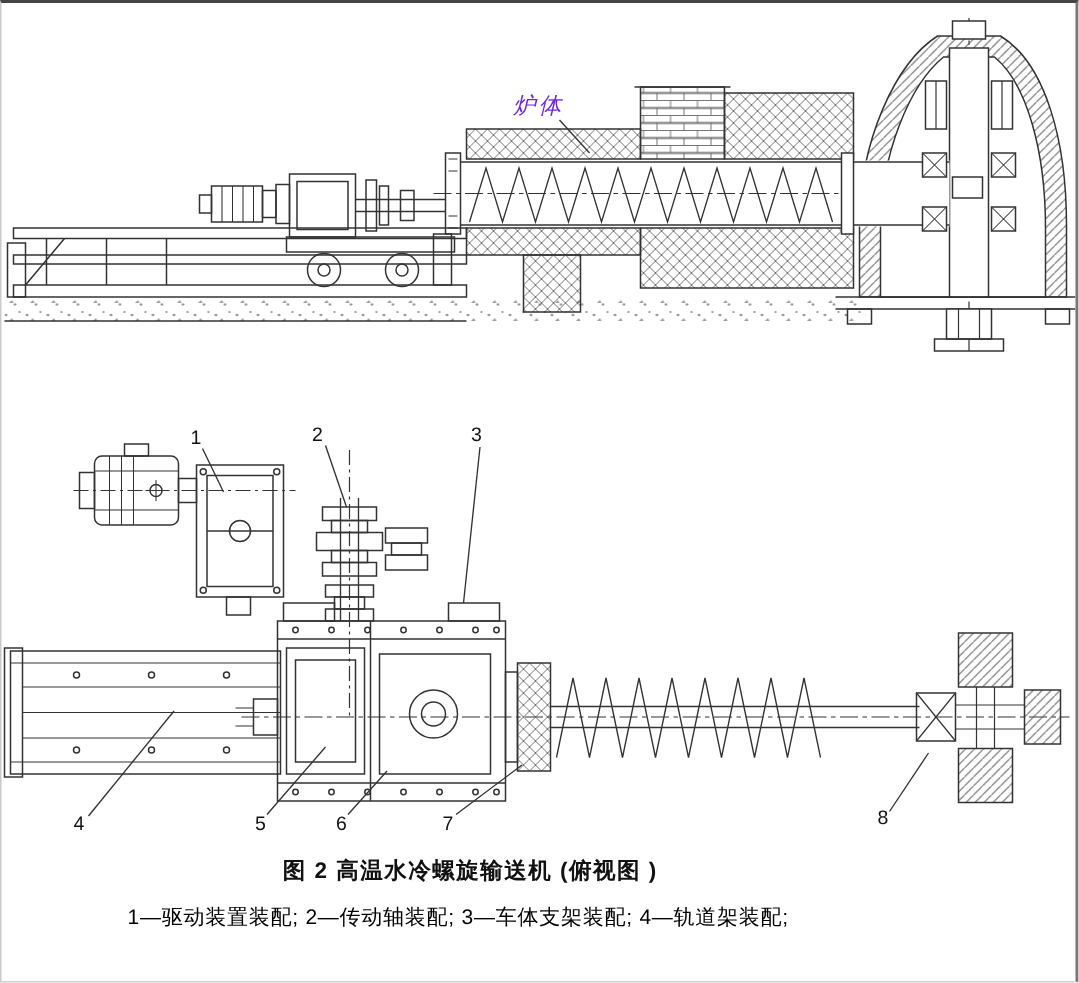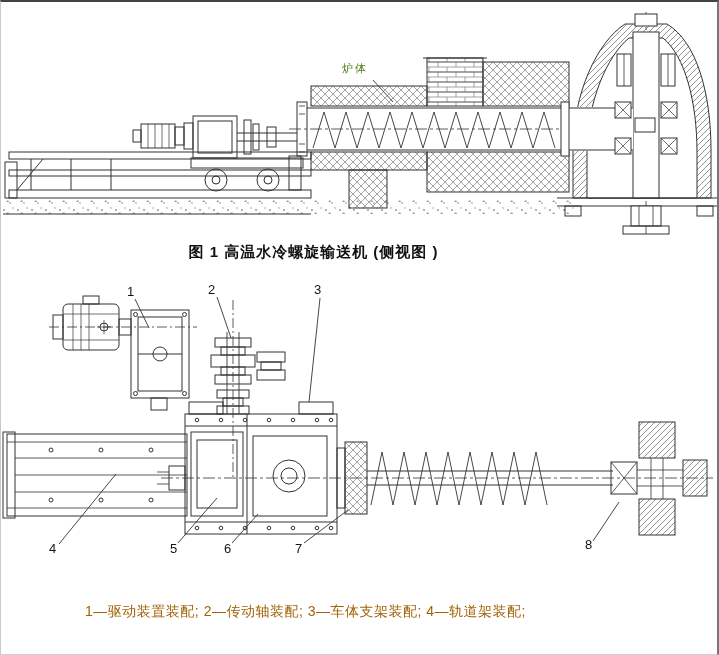--- a/index.html
+++ b/index.html
@@ -5,28 +5,28 @@
   html,body{margin:0;padding:0;background:#e8e8e8;}
   .page{
     position:relative;width:719px;height:655px;background:#ffffff;
     font-family:"Liberation Sans","DejaVu Sans",sans-serif;color:#1a1a1a;
     border-top:2px solid #444;border-right:2px solid #777;
     border-left:1px solid #c9c9c9;border-bottom:1px solid #cfcfcf;
     box-sizing:border-box;overflow:hidden;
   }
   .drawing{position:absolute;left:0;top:0;}
   .lbl{position:absolute;font-size:13px;line-height:1;color:#141414;}
-  .furnace-lbl{position:absolute;font-size:11px;line-height:1;color:#4d7c0f;letter-spacing:2px;}
+  .furnace-lbl{position:absolute;font-size:15px;line-height:1;color:#6d28d9;letter-spacing:2px;font-style:italic;}
   .caption{
     position:absolute;left:0;width:625px;text-align:center;
     font-size:15px;font-weight:bold;letter-spacing:1px;color:#111;
   }
   .legend-line{
     position:absolute;left:0;width:609px;text-align:center;
-    font-size:14px;color:#a16207;letter-spacing:0.5px;
+    font-size:14px;color:#000000;letter-spacing:0.5px;
   }
   .cap1{top:241px;}
   .cap2{top:569px;}
   .leg1{top:601px;}
   .leg2{top:626px;}
 </style>
 </head>
 <body>
 
 <div class="page">
@@ -257,17 +257,17 @@
 
   <div class="lbl" style="left:126px;top:283px;">1</div>
   <div class="lbl" style="left:207px;top:281px;">2</div>
   <div class="lbl" style="left:313px;top:281px;">3</div>
   <div class="lbl" style="left:48px;top:540px;">4</div>
   <div class="lbl" style="left:169px;top:540px;">5</div>
   <div class="lbl" style="left:223px;top:540px;">6</div>
   <div class="lbl" style="left:294px;top:540px;">7</div>
   <div class="lbl" style="left:584px;top:536px;">8</div>
 
-  <div class="caption cap1">图 1  高温水冷螺旋输送机 (侧视图 )</div>
+  <div class="caption cap2">图 2  高温水冷螺旋输送机 (俯视图 )</div>
 
   <div class="legend-line leg1">1—驱动装置装配; 2—传动轴装配; 3—车体支架装配; 4—轨道架装配;</div>
 
 </div>
 
 </body></html>

